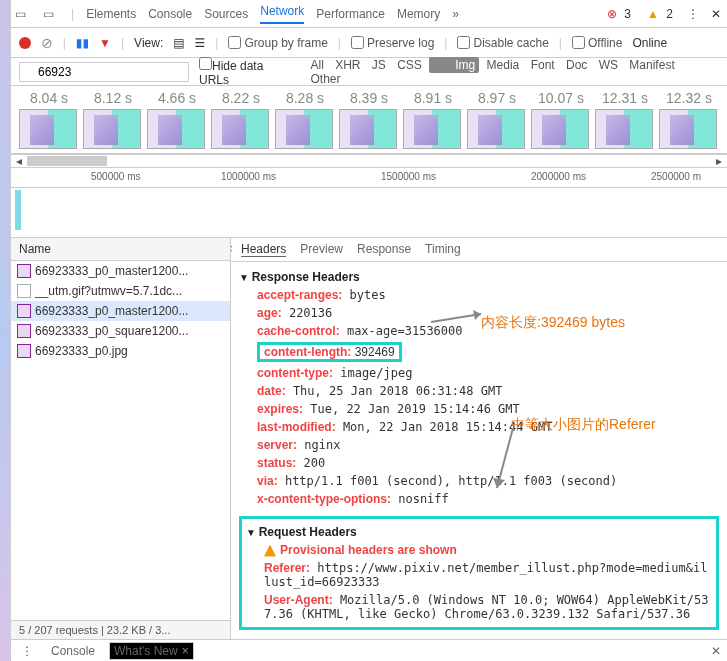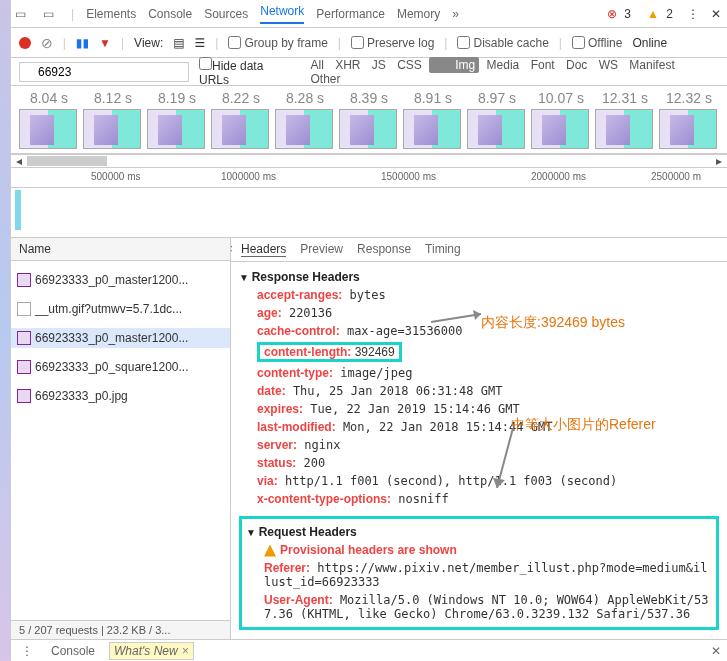--- a/index.html
+++ b/index.html
@@ -35,21 +35,21 @@
 .sb-track { flex: 1; position: relative; height: 12px; }
 .sb-thumb { position: absolute; left: 0; width: 80px; height: 10px; background: #ccc; top: 1px; }
 .ruler { height: 20px; border-bottom: 1px solid #ccc; display: flex; font-size: 10px; color: #666; position: relative; }
 .ruler span { position: absolute; top: 3px; }
 .ruler .r1 { left: 80px; } .ruler .r2 { left: 210px; } .ruler .r3 { left: 370px; } .ruler .r4 { left: 520px; } .ruler .r5 { left: 640px; }
 .timeline-area { height: 50px; border-bottom: 1px solid #ccc; background: #fff; position: relative; }
 .tl-mark { position: absolute; left: 4px; top: 2px; width: 6px; height: 40px; background: #7fd8e8; }
 .mid { display: flex; flex: 1; overflow: hidden; }
 .left-pane { width: 220px; border-right: 1px solid #ccc; display: flex; flex-direction: column; }
 .left-pane .hdr { padding: 4px 8px; border-bottom: 1px solid #ccc; color: #333; background: #f5f5f5; }
-.left-pane .row { display: flex; align-items: flex-start; gap: 4px; padding: 3px 6px; cursor: pointer; overflow: hidden; white-space: nowrap; text-overflow: ellipsis; margin-top: 9px; }
+.left-pane .row { display: flex; align-items: flex-start; gap: 4px; padding: 3px 6px; cursor: pointer; overflow: hidden; white-space: nowrap; text-overflow: ellipsis; }
 .left-pane .row.sel { background: #dbe8fb; }
 .row-ico { width: 14px; height: 14px; border: 1px solid #829; display: inline-block; background: #e8d8f0; }
 .row-ico.doc { border-color: #aaa; background: #fff; }
 .right-pane { flex: 1; display: flex; flex-direction: column; overflow: hidden; position: relative; }
 .detail-tabs { display: flex; gap: 14px; padding: 4px 10px; border-bottom: 1px solid #ccc; }
 .detail-tabs span { color: #666; cursor: pointer; }
 .detail-tabs span.act { color: #333; border-bottom: 1px solid #666; }
 .close-x { position: absolute; left: -8px; top: 4px; background: #fff; padding: 0 3px; color: #666; }
 .headers-body { flex: 1; overflow: auto; padding: 4px 8px 10px 8px; }
 .sec { margin-top: 2px; }
@@ -58,21 +58,21 @@
 .hdr-row { font-family: Consolas, monospace; font-size: 12px; padding: 2px 0 2px 18px; }
 .hdr-row b { color: #ef4444; font-weight: bold; }
 .hl-cyan { border: 3px solid #1bd3c8; display: inline-block; padding: 0 4px; }
 .hl-box { border: 3px solid #1bd3c8; padding: 4px; }
 .annot { position: absolute; color: #e8740c; font-size: 14px; pointer-events: none; }
 .arrow-svg { position: absolute; pointer-events: none; }
 .status-bar { border-top: 1px solid #ccc; padding: 3px 8px; color: #555; font-size: 11px; background: #f5f5f5; }
 .drawer { display: flex; align-items: center; gap: 10px; border-top: 1px solid #ccc; padding: 2px 6px; height: 22px; }
 .drawer .menu-i::before { content: "⋮"; padding: 0 4px; color: #555; }
 .drawer .dtab { color: #666; padding: 1px 4px; }
-.drawer .dtab.act { background: #fef9c3; border: 1px solid #ccc; font-style: italic; }
+.drawer .dtab.act { background: #000000; border: 1px solid #ccc; }
 .drawer .dtab .dx { margin-left: 4px; color: #888; }
 .drawer .close-r { margin-left: auto; color: #666; }
 .warn-y { display: inline-block; width: 12px; height: 12px; background: #f29900; clip-path: polygon(50% 0, 100% 100%, 0 100%); margin-right: 4px; vertical-align: middle; }
 label input[type=checkbox] { margin: 0; }
 </style>
 </head>
 <body>
 
 <div class="left-strip"></div>
 
@@ -151,21 +151,21 @@
   <div class="film-strip">
     <div class="frame">
         <div class="t">8.04 s</div>
         <div class="thumb"></div>
       </div>
     <div class="frame">
         <div class="t">8.12 s</div>
         <div class="thumb"></div>
       </div>
     <div class="frame">
-        <div class="t">8.19 s</div>
+        <div class="t">4.66 s</div>
         <div class="thumb"></div>
       </div>
     <div class="frame">
         <div class="t">8.22 s</div>
         <div class="thumb"></div>
       </div>
     <div class="frame">
         <div class="t">8.28 s</div>
         <div class="thumb"></div>
       </div>

